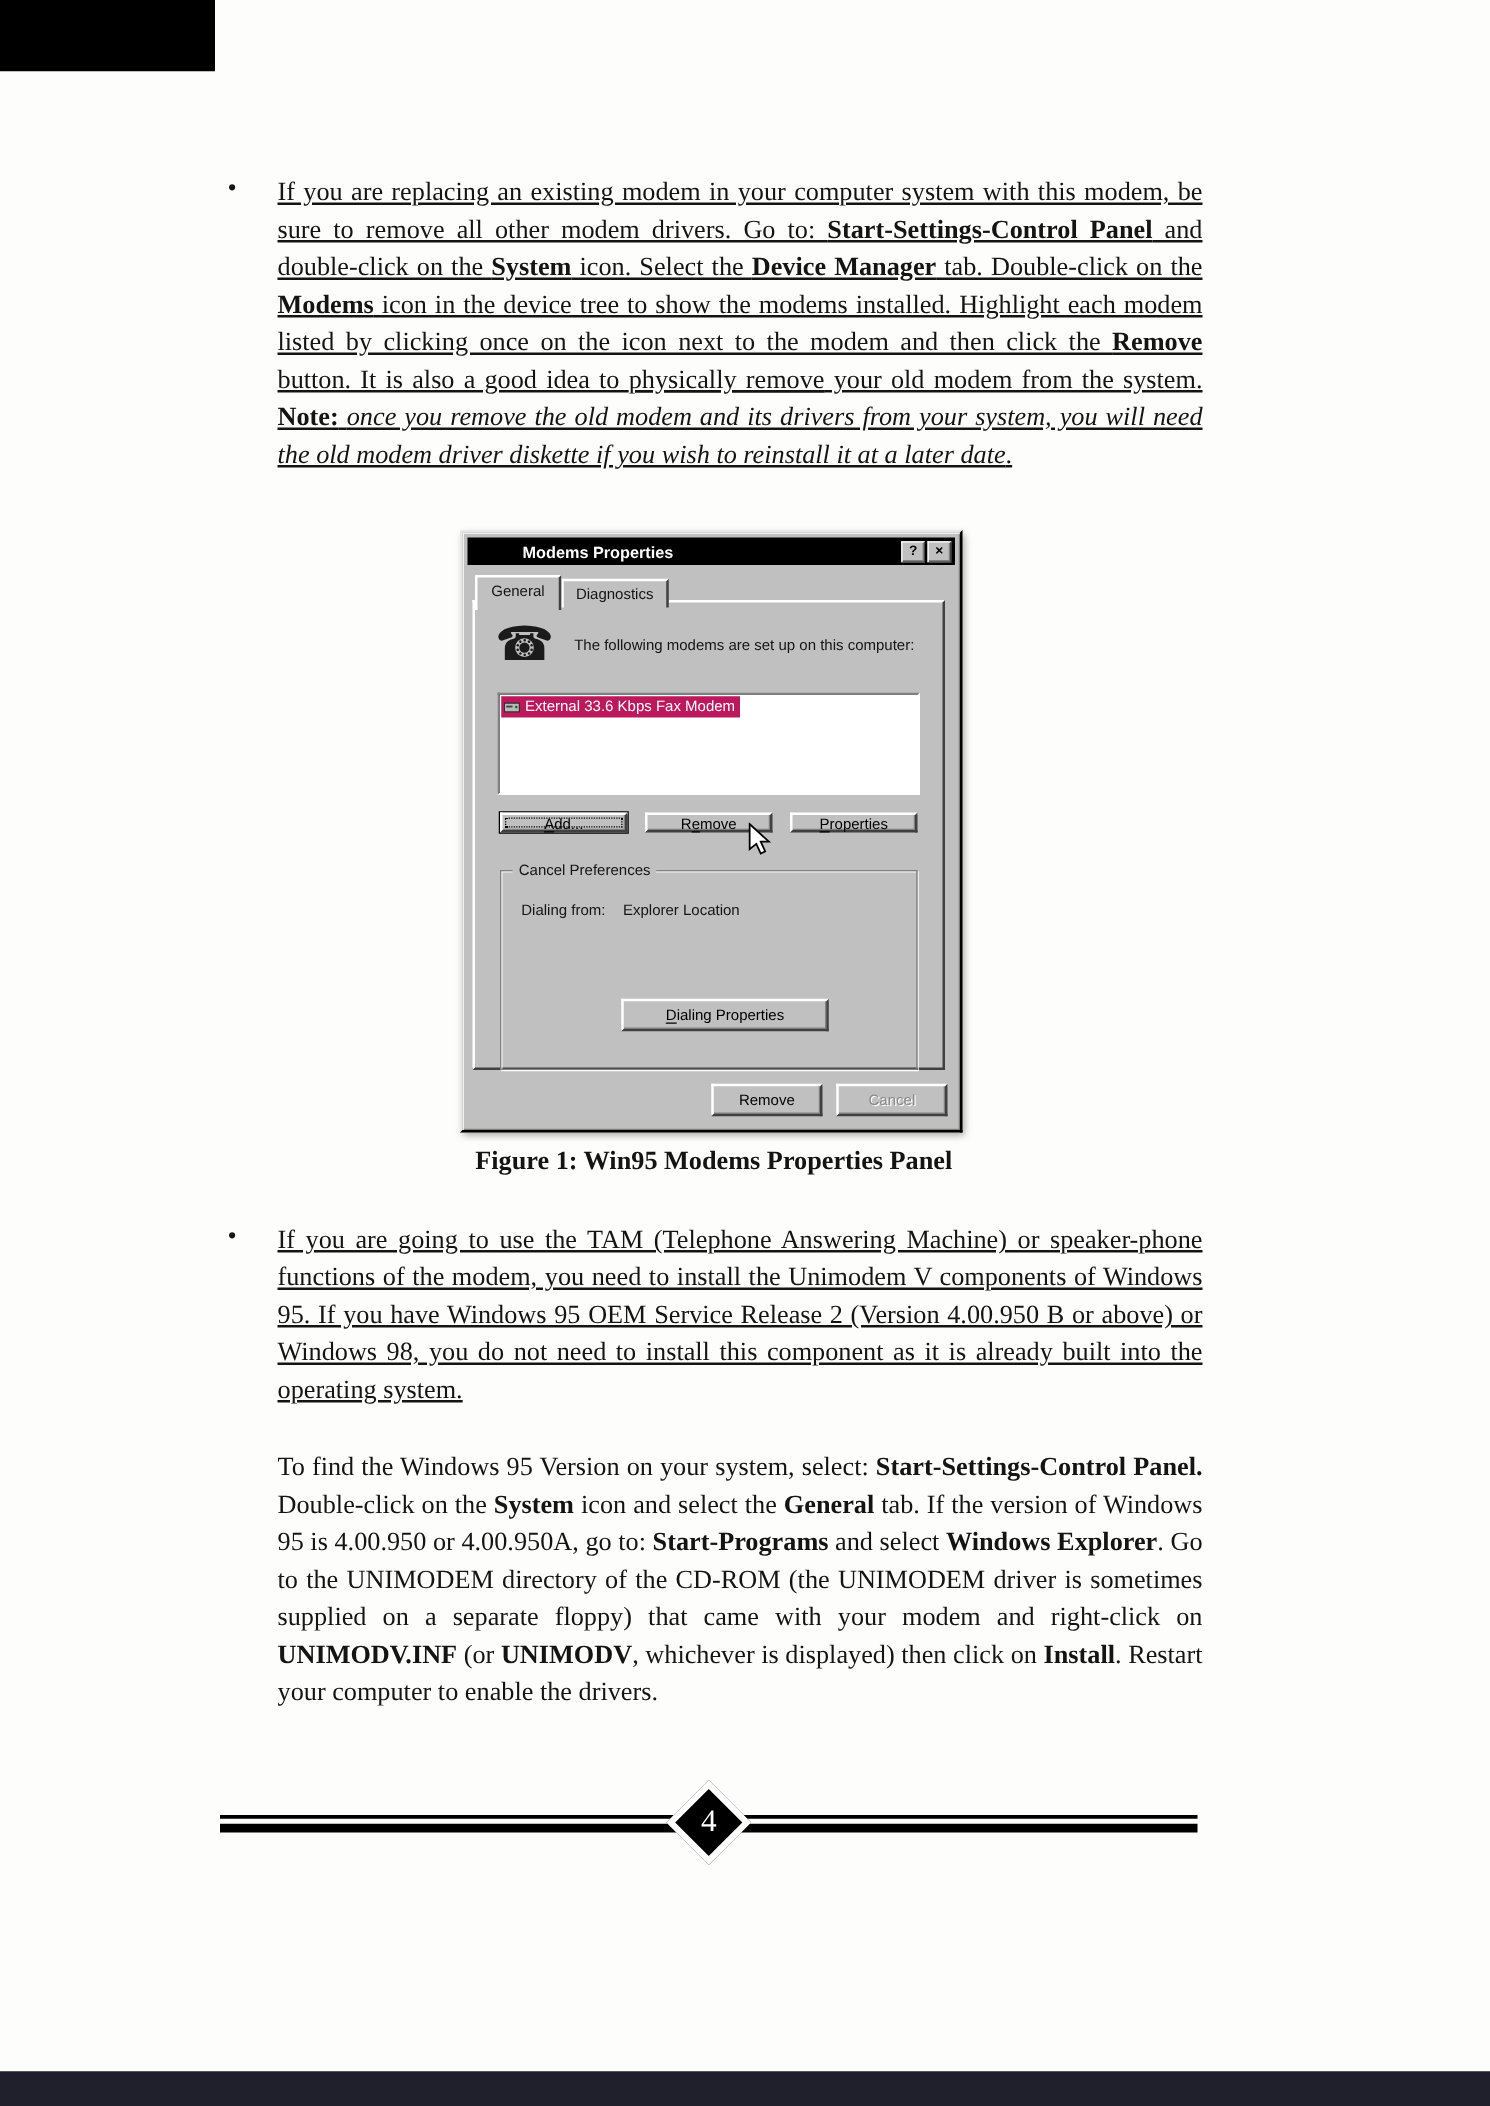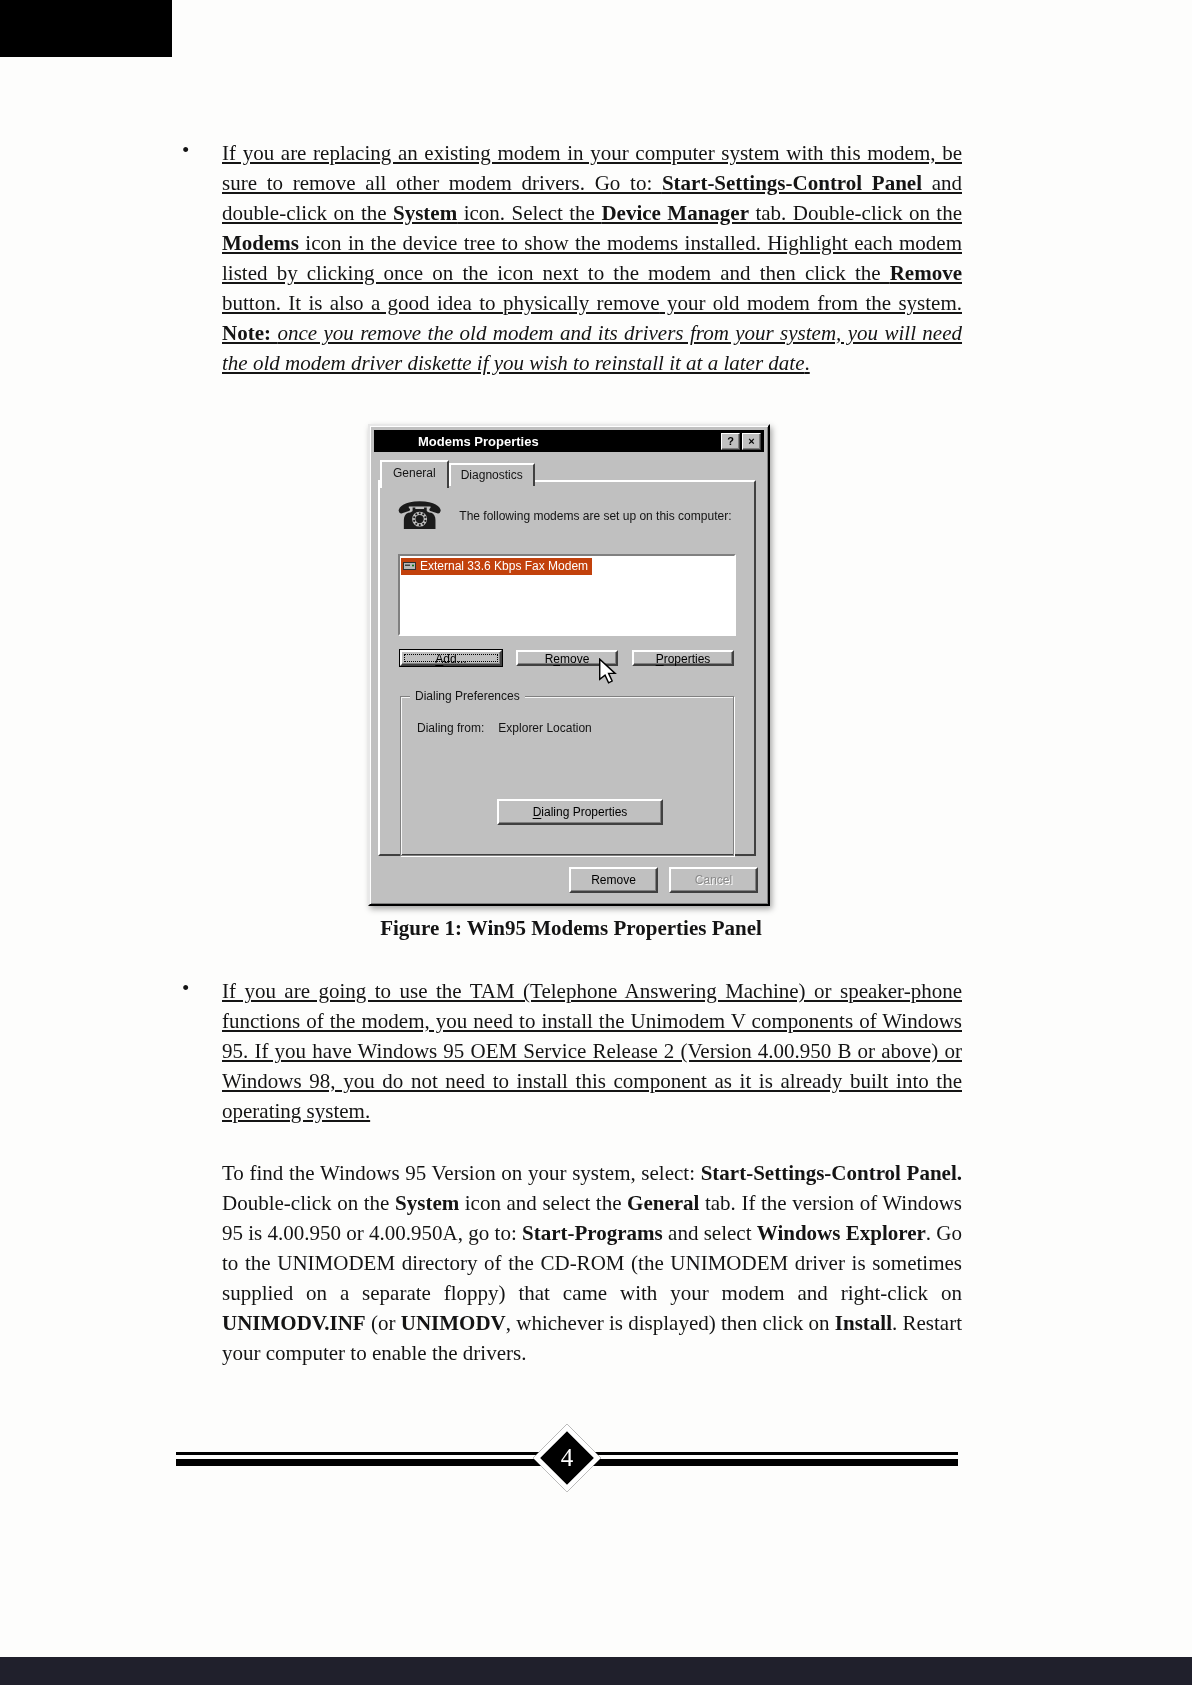--- a/index.html
+++ b/index.html
@@ -46,21 +46,21 @@
 
   .tabpage{position:absolute;top:54px;left:8px;width:378px;height:376px;background:#c0c0c0;
            border:2px solid;border-color:#fff #404040 #404040 #fff;box-sizing:border-box;}
 
   .intro-row{position:absolute;top:14px;left:16px;right:10px;display:flex;gap:16px;align-items:center;}
   .phone-icon{font-size:38px;line-height:40px;color:#1b1b1b;}
   .intro-text{font-size:12px;}
 
   .listbox{position:absolute;top:72px;left:18px;right:18px;height:82px;background:#fff;
            border:2px solid;border-color:#808080 #fff #fff #808080;box-sizing:border-box;padding:1px;}
-  .list-item{display:inline-flex;align-items:center;gap:4px;background:#c2410c;color:#fff;
+  .list-item{display:inline-flex;align-items:center;gap:4px;background:#be185d;color:#fff;
              font-size:12px;padding:1px 4px 2px 2px;}
 
   .btn-row{position:absolute;top:168px;left:20px;right:20px;display:flex;justify-content:space-between;}
   .win-btn{appearance:none;background:#c0c0c0;border:2px solid;border-color:#fff #404040 #404040 #fff;
            box-shadow:inset -1px -1px 0 #808080;font:12px "Liberation Sans",sans-serif;
            color:#000;cursor:default;padding:0;}
   .btn-row .win-btn{width:102px;height:16px;}
   .default-btn{box-shadow:0 0 0 1px #000, inset -1px -1px 0 #808080;outline:1px dotted #000;outline-offset:-5px;}
 
   .groupbox{position:absolute;top:214px;left:20px;right:20px;height:158px;
@@ -130,21 +130,21 @@
         </div>
       </div>
 
       <div class="btn-row">
         <button class="win-btn default-btn"><u>A</u>dd...</button>
         <button class="win-btn">R<u>e</u>move</button>
         <button class="win-btn"><u>P</u>roperties</button>
       </div>
 
       <div class="groupbox">
-        <span class="group-legend">Dialing Preferences</span>
+        <span class="group-legend">Cancel Preferences</span>
         <div class="dial-row">
           <span>Dialing from:</span><span class="dial-value">Explorer Location</span>
         </div>
         <button class="win-btn dialing-btn"><u>D</u>ialing Properties</button>
       </div>
 
       <svg class="cursor" width="20" height="26" viewBox="0 0 16 22">
         <path d="M1,1 L1,18 L5.5,14.5 L8.5,21 L11.5,19.5 L8.5,13 L14,13 Z" fill="#fff" stroke="#000" stroke-width="1.2"></path>
       </svg>
     </div>

